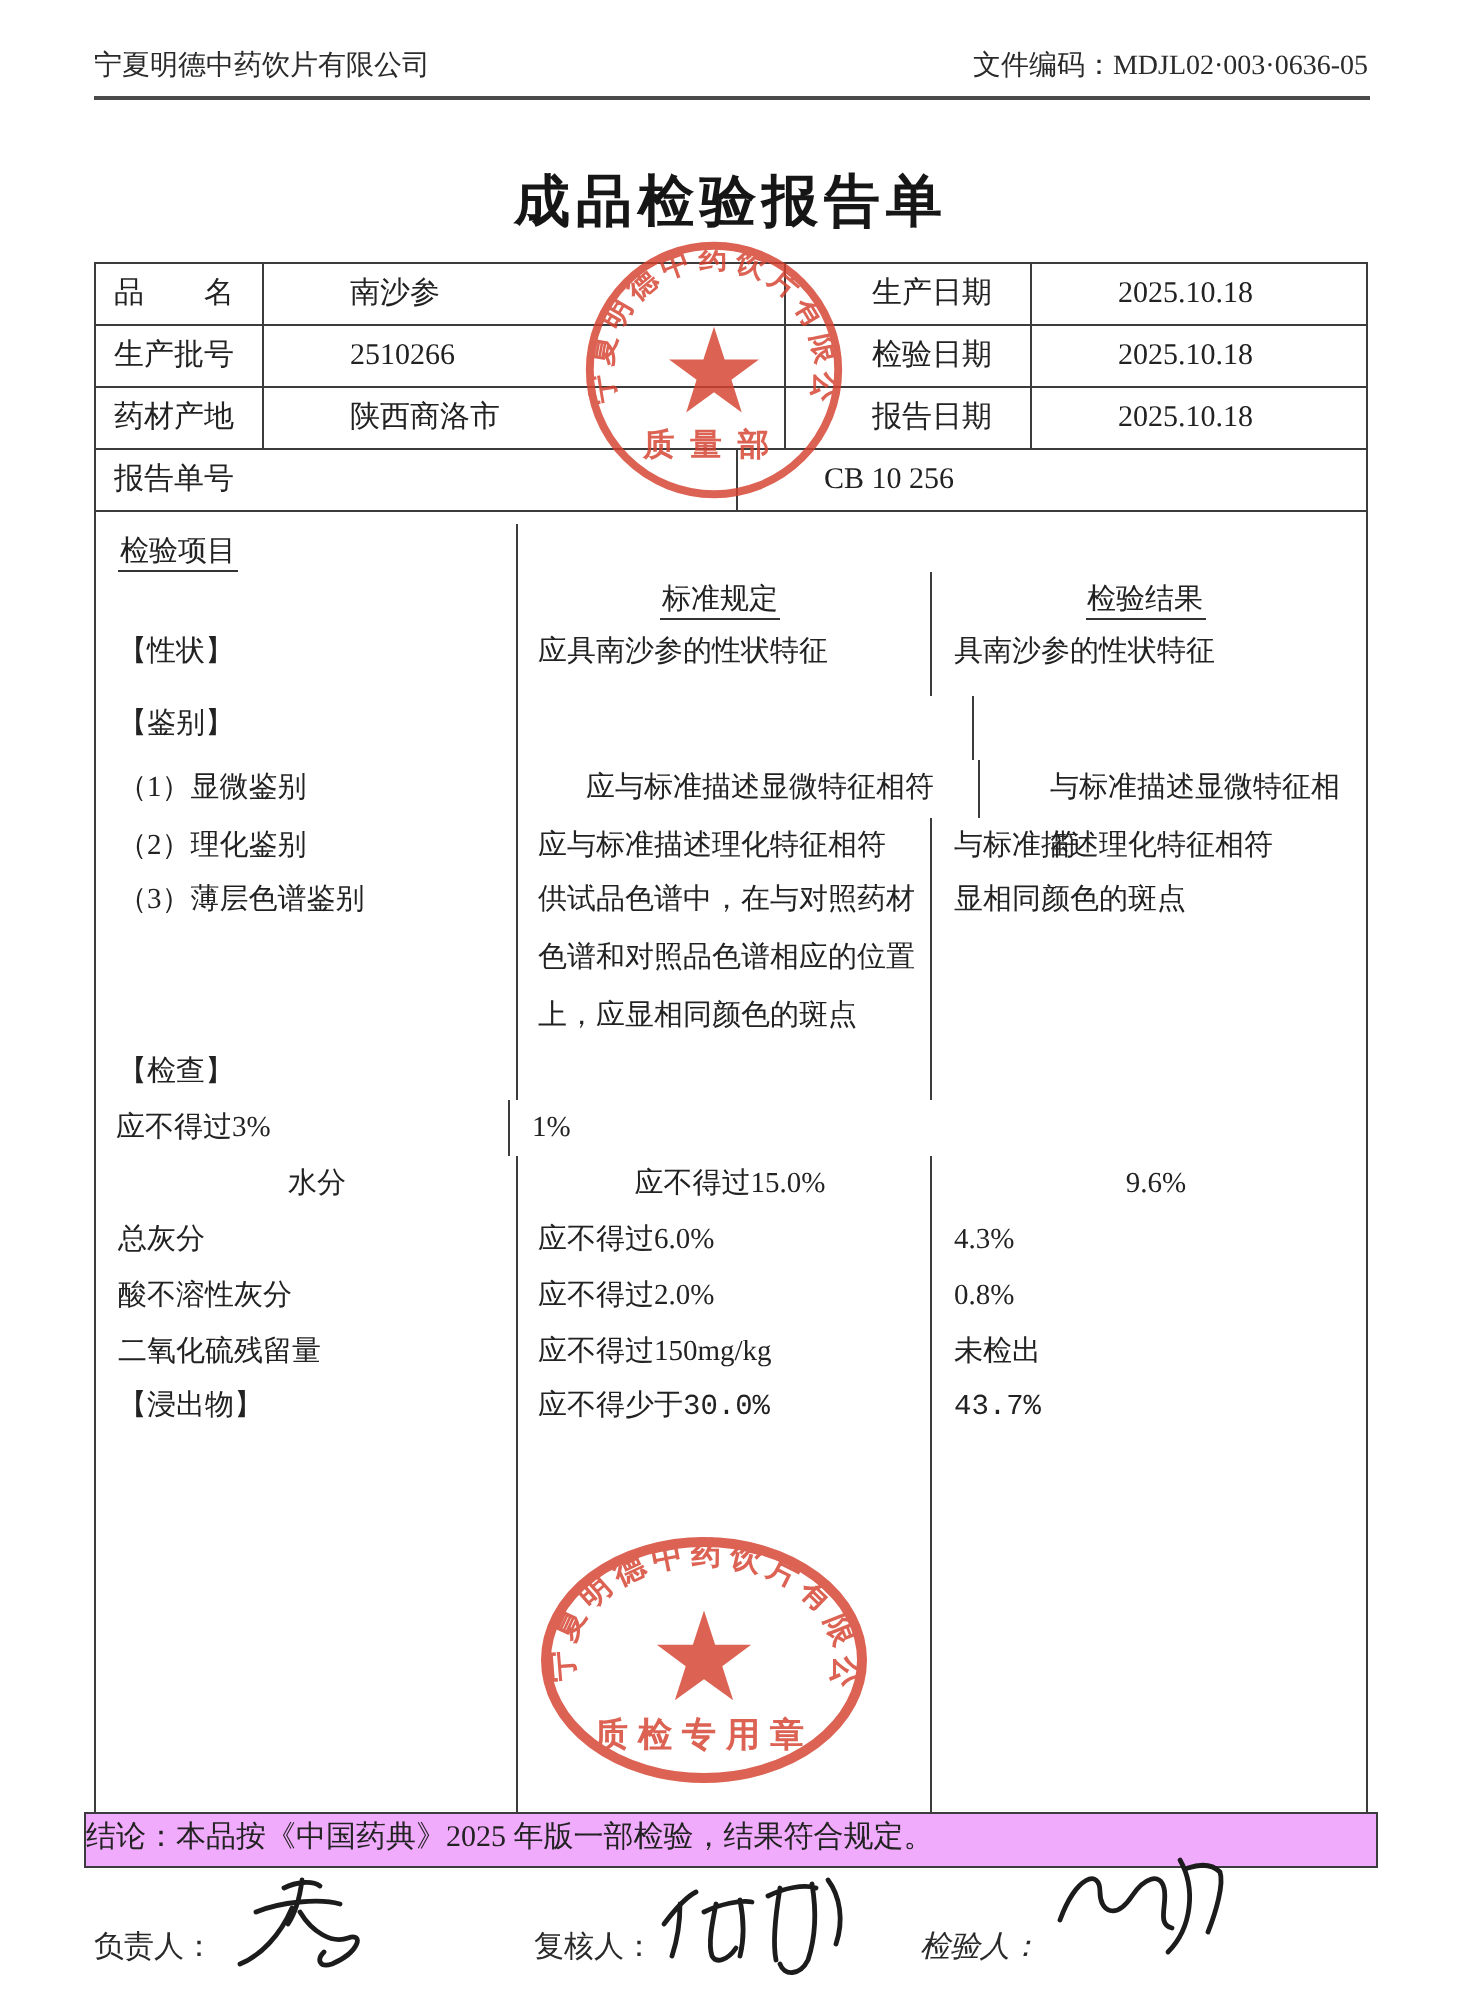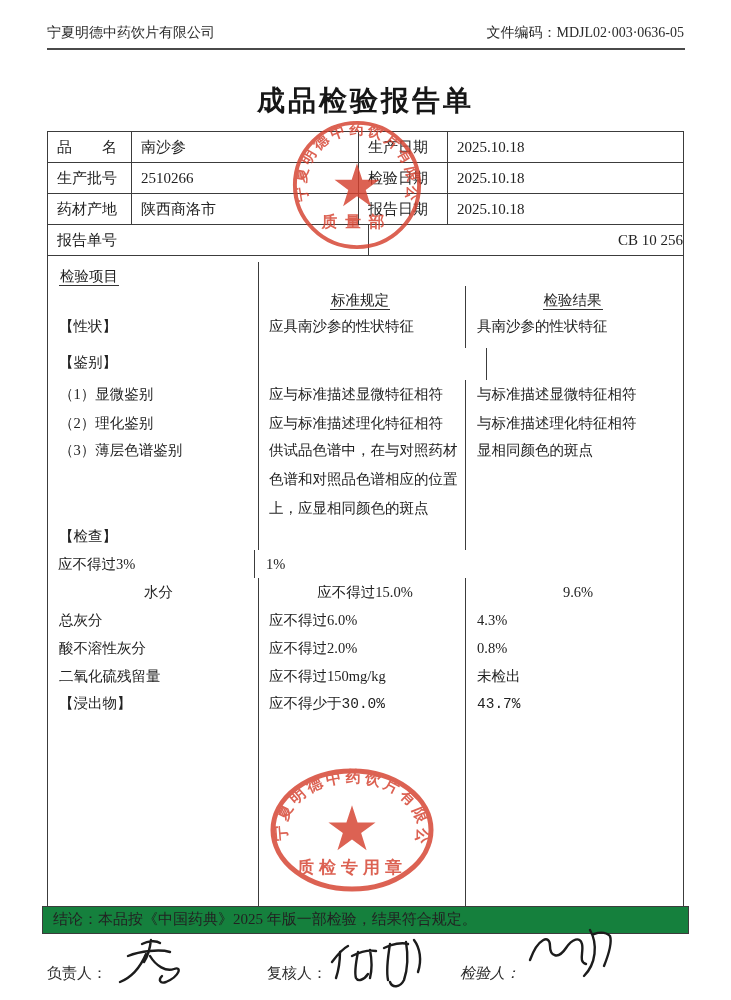--- a/index.html
+++ b/index.html
@@ -27,31 +27,31 @@
     text-align:center;
     font-size:28px;font-weight:bold;letter-spacing:3px;color:#161616;
   }
   
   .info-table{
     position:absolute;left:47px;top:131px;width:637px;
     border:1.5px solid #3c3c3c;
     box-sizing:border-box;
     font-size:15px;
   }
-  .irow{display:flex;border-bottom:1px solid #3c3c3c;}
+  .irow{display:flex;border-bottom:1px solid #3c3c3c;gap:34px;}
   .irow:last-child{border-bottom:none;}
   .icell{
     height:30px;line-height:30px;
     padding-left:9px;box-sizing:border-box;
     border-right:1px solid #3c3c3c;
     white-space:nowrap;overflow:hidden;
   }
   .icell.last{border-right:none;}
   .w1{width:84px;}.w2{width:227px;}.w3{width:89px;}.w4{flex:1;}
-  .wl{width:321px;}.wv{flex:1;text-align:right;}
+  .wl{width:321px;}.wv{flex:1;}
   
   .mtable{
     position:absolute;left:47px;top:255px;width:637px;height:653px;
     border:1.5px solid #3c3c3c;box-sizing:border-box;
     display:flex;flex-direction:column;
     font-size:14.5px;
   }
   .mrow{display:flex;flex-shrink:0;}
   .mrow.fill{flex:1;}
   .mcell{box-sizing:border-box;line-height:29px;}
@@ -59,21 +59,21 @@
   .mc2{width:207px;padding-left:10px;padding-right:4px;border-right:1px solid #3c3c3c;}
   .mc3{flex:1;padding-left:11px;padding-right:4px;}
   .mhead{height:50px;padding-top:6px;}
   .mhead .mc2,.mhead .mc3{text-align:center;padding-left:0;margin-top:24px;}
   .mhead span{border-bottom:1px solid #333;padding:0 1px 1px 1px;}
   
   .conclusion{
     position:absolute;left:42px;top:906px;width:647px;
     border:1.5px solid #3c3c3c;box-sizing:border-box;
     height:28px;line-height:25px;
-    padding-left:10px;font-size:15px;background:#15803d;
+    font-size:15px;background:#f0abfc;
   }
   
   .signs{
     position:absolute;left:47px;top:964px;right:40px;
     display:flex;font-size:15px;color:#2a2a2a;
   }
   .sg1{width:220px;}.sg2{width:193px;}.sg3{flex:1;font-style:italic;}
   .sig-svg{position:absolute;pointer-events:none;}
   .sig-svg path{fill:none;stroke:#1c1c1c;stroke-width:2.4;stroke-linecap:round;stroke-linejoin:round;}
   
@@ -130,21 +130,21 @@
         <div class="mrow" style="height: 36px;">
           <div class="mcell mc1">【性状】</div>
           <div class="mcell mc2">应具南沙参的性状特征</div>
           <div class="mcell mc3">具南沙参的性状特征</div>
         </div>
         <div class="mrow" style="height: 32px; gap: 21px;">
           <div class="mcell mc1">【鉴别】</div>
           <div class="mcell mc2"></div>
           <div class="mcell mc3"></div>
         </div>
-        <div class="mrow" style="height: 29px;">
+        <div class="mrow" style="height: 29px; gap: 24px;">
           <div class="mcell mc1">（1）显微鉴别</div>
           <div class="mcell mc2">应与标准描述显微特征相符</div>
           <div class="mcell mc3">与标准描述显微特征相符</div>
         </div>
         <div class="mrow" style="height: 27px;">
           <div class="mcell mc1">（2）理化鉴别</div>
           <div class="mcell mc2">应与标准描述理化特征相符</div>
           <div class="mcell mc3">与标准描述理化特征相符</div>
         </div>
         <div class="mrow" style="height: 86px;">

